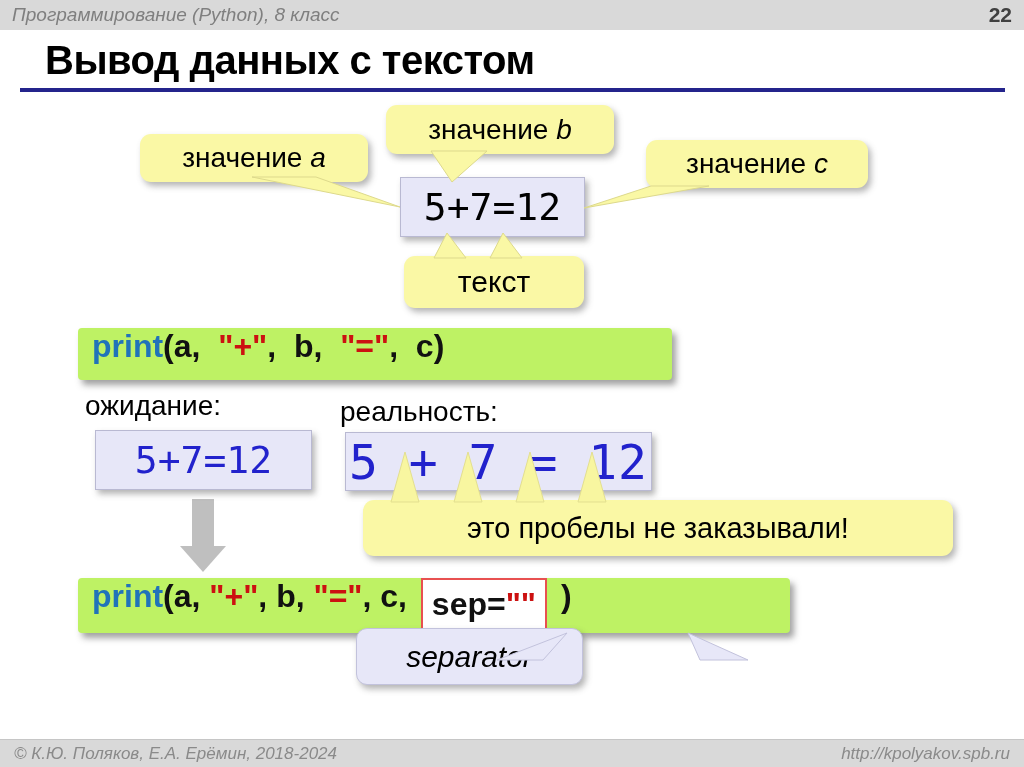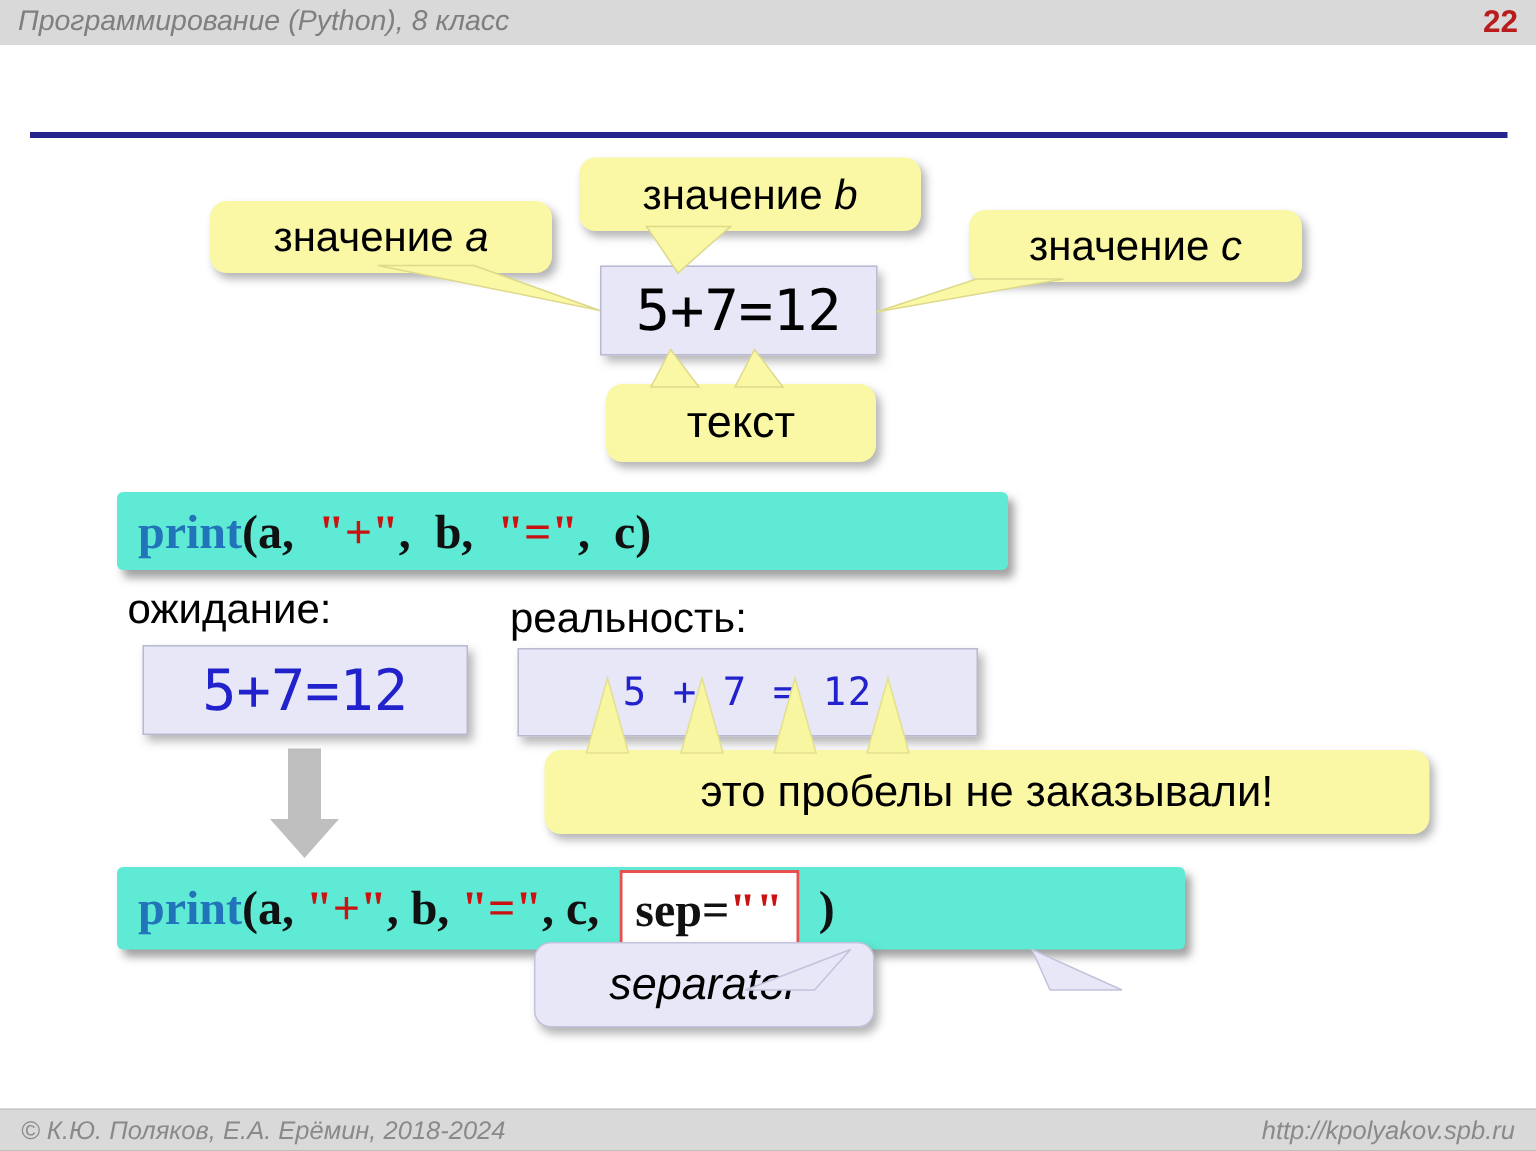--- a/index.html
+++ b/index.html
@@ -6,21 +6,21 @@
   .slide{
     position:relative;width:1024px;height:767px;background:#ffffff;
     font-family:"Liberation Sans",sans-serif;overflow:hidden;margin:0 auto;
   }
   
   .topbar{
     position:absolute;left:0;top:0;width:1024px;height:30px;background:#d9d9d9;
     display:flex;align-items:center;box-sizing:border-box;padding:0 12px;z-index:2;
   }
   .topbar .course{flex:1;font-style:italic;font-size:19px;color:#7f7f7f;}
-  .topbar .page{font-weight:bold;font-size:21px;color:#b91c1c;}
+  .topbar .page{font-weight:bold;font-size:21px;color:#404040;}
   
   .title{
     position:absolute;left:45px;top:38px;font-size:40px;font-weight:bold;color:#000;
     letter-spacing:-0.5px;z-index:2;white-space:nowrap;
   }
   .rule{position:absolute;left:20px;top:88px;width:985px;height:4px;background:#24248c;z-index:2;}
   
   .callout{
     position:absolute;border-radius:11px;display:flex;align-items:center;justify-content:center;
     box-shadow:3px 4px 6px rgba(90,90,90,0.45);z-index:2;white-space:pre;
@@ -31,24 +31,24 @@
   .val .var{font-style:italic;}
   
   .outbox{
     position:absolute;background:#e7e7f8;border:1px solid #b9b9d2;
     box-shadow:3px 4px 6px rgba(90,90,90,0.45);
     display:flex;align-items:center;justify-content:center;
     font-family:"DejaVu Sans Mono",monospace;font-weight:normal;z-index:2;white-space:pre;
   }
   
   .codebox{
-    position:absolute;background:#5eead4;border-radius:4px;
+    position:absolute;background:#bef264;border-radius:4px;
     box-shadow:4px 5px 6px rgba(70,70,70,0.5);
-    display:flex;align-items:center;box-sizing:border-box;padding-left:14px;
-    font-family:Liberation Serif, serif;font-weight:bold;font-size:32px;
+    display:flex;box-sizing:border-box;padding-left:14px;
+    font-family:Liberation Sans, sans-serif;font-weight:bold;font-size:32px;
     white-space:pre;z-index:2;overflow:visible;
   }
   .c-blue{color:#2173ba;}
   .c-black{color:#111;}
   .c-red{color:#cc1111;}
   .sep-box{
     display:inline-block;border:2px solid #e85050;background:#ffffff;
     padding:8px 9px;margin:0 5px;line-height:32px;
   }
   .plain-label{position:absolute;font-size:28px;color:#000;z-index:2;white-space:nowrap;}
@@ -71,20 +71,21 @@
 </head>
 <body>
 
 <div class="slide">
 
   <div class="topbar">
     <span class="course">Программирование (Python), 8 класс</span>
     <span class="page">22</span>
   </div>
 
+  <div class="title">Вывод данных с текстом</div>
   <div class="rule"></div>
 
   <div class="callout yellow val" style="left:140px;top:134px;width:228px;height:48px;">
     <span>значение </span><span class="var">a</span>
   </div>
   <div class="callout yellow val" style="left:386px;top:105px;width:228px;height:49px;">
     <span>значение </span><span class="var">b</span>
   </div>
   <div class="callout yellow val" style="left:646px;top:140px;width:222px;height:48px;">
     <span>значение </span><span class="var">c</span>
@@ -95,21 +96,21 @@
   <div class="callout yellow" style="left:404px;top:256px;width:180px;height:52px;font-size:30px;">текст</div>
 
   <div class="codebox" style="left:78px;top:328px;width:594px;height:52px;">
     <span class="c-blue">print</span><span class="c-black">(a,  </span><span class="c-red">"+"</span><span class="c-black">,  b,  </span><span class="c-red">"="</span><span class="c-black">,  c)</span>
   </div>
 
   <div class="plain-label" style="left:85px;top:390px;">ожидание:</div>
   <div class="plain-label" style="left:340px;top:396px;">реальность:</div>
 
   <div class="outbox" style="left:95px;top:430px;width:215px;height:58px;font-size:38px;color:#2222cc;">5+7=12</div>
-  <div class="outbox" style="left:345px;top:432px;width:305px;height:57px;font-size:26px;letter-spacing:1px;color:#2222cc;">5 + 7 = 12</div>
+  <div class="outbox" style="left:345px;top:432px;width:305px;height:57px;font-size:48px;letter-spacing:1px;color:#2222cc;">5 + 7 = 12</div>
 
   <div class="arrow-shaft"></div>
   <div class="arrow-head"></div>
 
   <div class="callout yellow" style="left:363px;top:500px;width:590px;height:56px;font-size:29px;">это пробелы не заказывали!</div>
 
   <div class="codebox" style="left:78px;top:578px;width:712px;height:55px;">
     <span class="c-blue">print</span><span class="c-black">(a, </span><span class="c-red">"+"</span><span class="c-black">, b, </span><span class="c-red">"="</span><span class="c-black">, c, </span><span class="sep-box"><span class="c-black">sep=</span><span class="c-red">""</span></span><span class="c-black"> )</span>
   </div>
 

